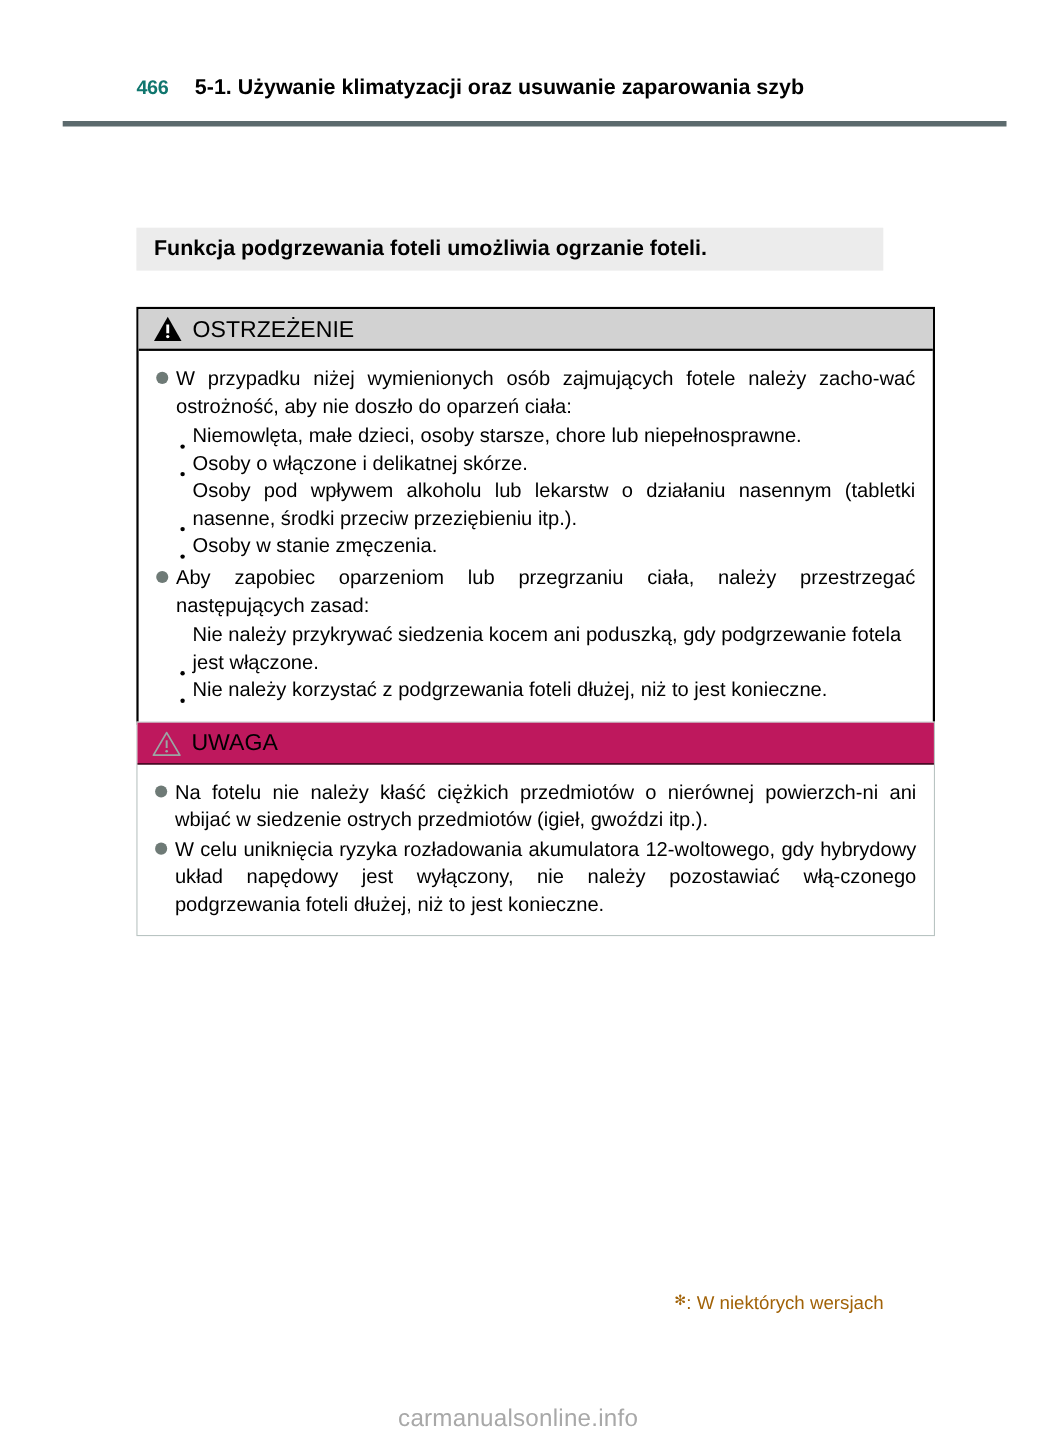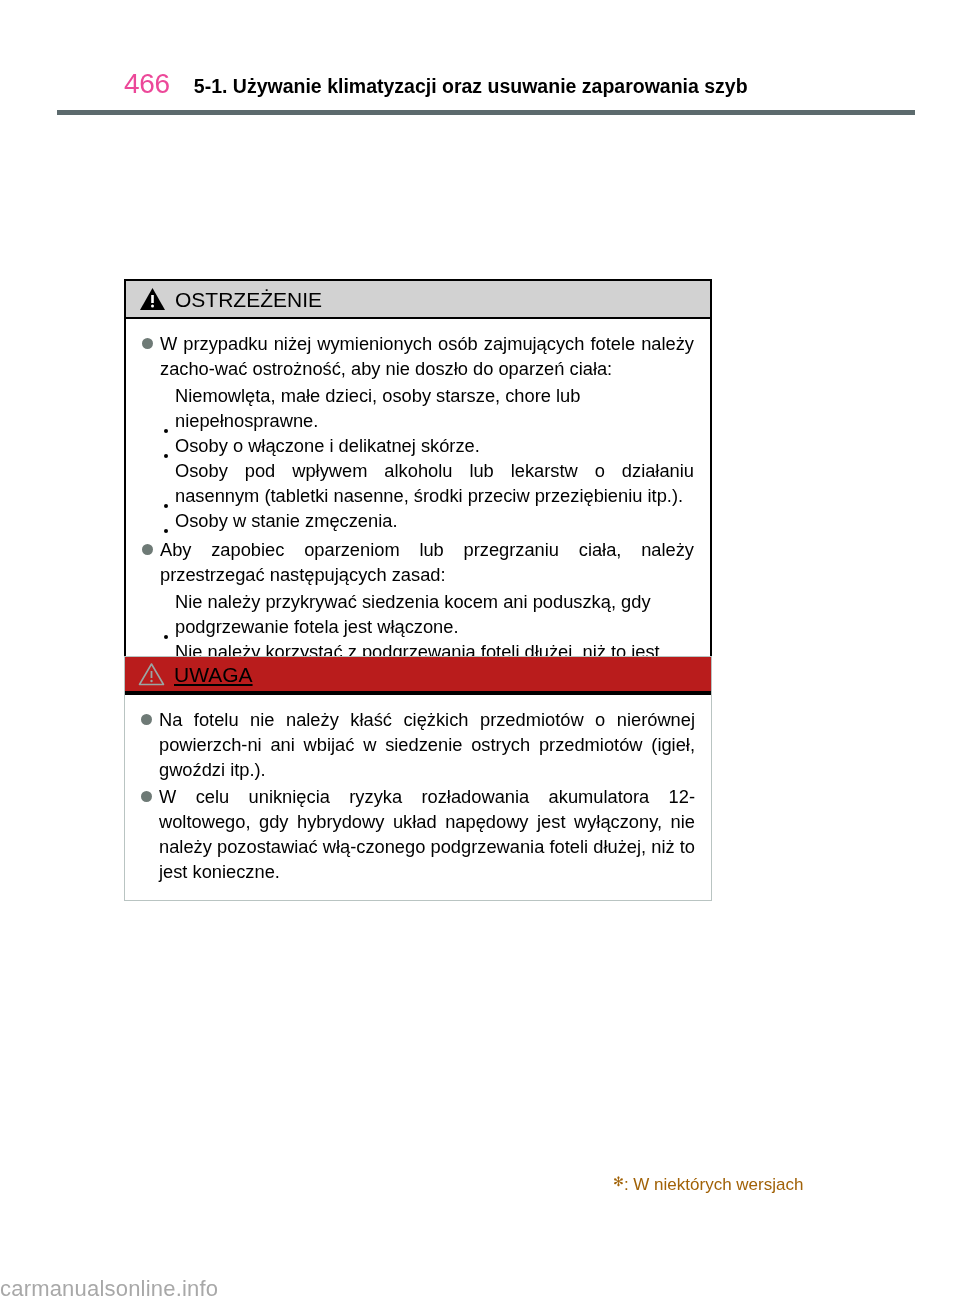--- a/index.html
+++ b/index.html
@@ -26,25 +26,25 @@
   
   .header-row {
     position: absolute;
     left: 124px;
     top: 70px;
     width: 700px;
     display: flex;
     align-items: baseline;
   }
   .page-number {
-    font-size: 28px;
-    font-weight: normal;
+    font-size: 18px;
+    font-weight: bold;
     letter-spacing: -0.3px;
     line-height: 1;
-    color: #ec4899;
+    color: #0f766e;
   }
   .header-title {
     font-size: 19.5px;
     font-weight: bold;
     margin-left: 24px;
     line-height: 1;
     color: #000;
     white-space: nowrap;
   }
 
@@ -101,21 +101,21 @@
     margin-left: 16px;
     line-height: 1;
     color: #000;
     white-space: nowrap;
   }
 
   
   .callout {
     position: absolute;
     left: 124px;
-    width: 588px;
+    width: 726px;
     box-sizing: border-box;
     background: #ffffff;
   }
   .callout.warning {
     top: 279px;
     border: 2px solid #000000;
   }
   .callout.notice {
     top: 656px;
     border: 1px solid #b9c4c2;
@@ -127,24 +127,23 @@
     box-sizing: border-box;
   }
   .warning .callout-head {
     height: 38px;
     background: #d2d2d2;
     border-bottom: 2px solid #000000;
     padding-left: 13px;
   }
   .notice .callout-head {
     height: 38px;
-    background: #b91c1c;
-    border-bottom: 4px solid #000000;
+    background: #be185d;
+    border-bottom: 1px solid #000000;
     padding-left: 13px;
-    text-decoration: underline;
   }
   .callout-head-label {
     font-size: 21px;
     line-height: 1;
     margin-left: 9px;
     color: #000;
   }
 
   .tri {
     display: block;
@@ -218,41 +217,44 @@
     font-size: 13px;
     vertical-align: 4px;
   }
 
   
   .watermark {
     position: absolute;
     left: 0;
     top: 1278px;
     width: 960px;
-    text-align: left;
+    text-align: center;
     padding-right: 18px;
     box-sizing: border-box;
     font-size: 22px;
     color: #a8a8a8;
     letter-spacing: 0.2px;
     line-height: 1;
   }
 </style>
 </head>
 <body>
 
 <div class="page">
 
   <div class="header-row">
     <span class="page-number">466</span>
     <span class="header-title">5-1. Używanie klimatyzacji oraz usuwanie zaparowania szyb</span>
   </div>
   <div class="header-rule"></div>
 
 
+  <div class="subtitle-band">
+    <span class="subtitle-text">Funkcja podgrzewania foteli umożliwia ogrzanie foteli.</span>
+  </div>
 
   <div class="callout warning">
     <div class="callout-head">
       <span>
         <svg class="tri" width="27" height="24" viewBox="0 0 27 24" aria-hidden="true">
           <polygon points="13.5,1 26,23 1,23" fill="#000000"></polygon>
           <rect x="12.2" y="8" width="2.6" height="8" fill="#ffffff"></rect>
           <circle cx="13.5" cy="19" r="1.5" fill="#ffffff"></circle>
         </svg>
       </span>

